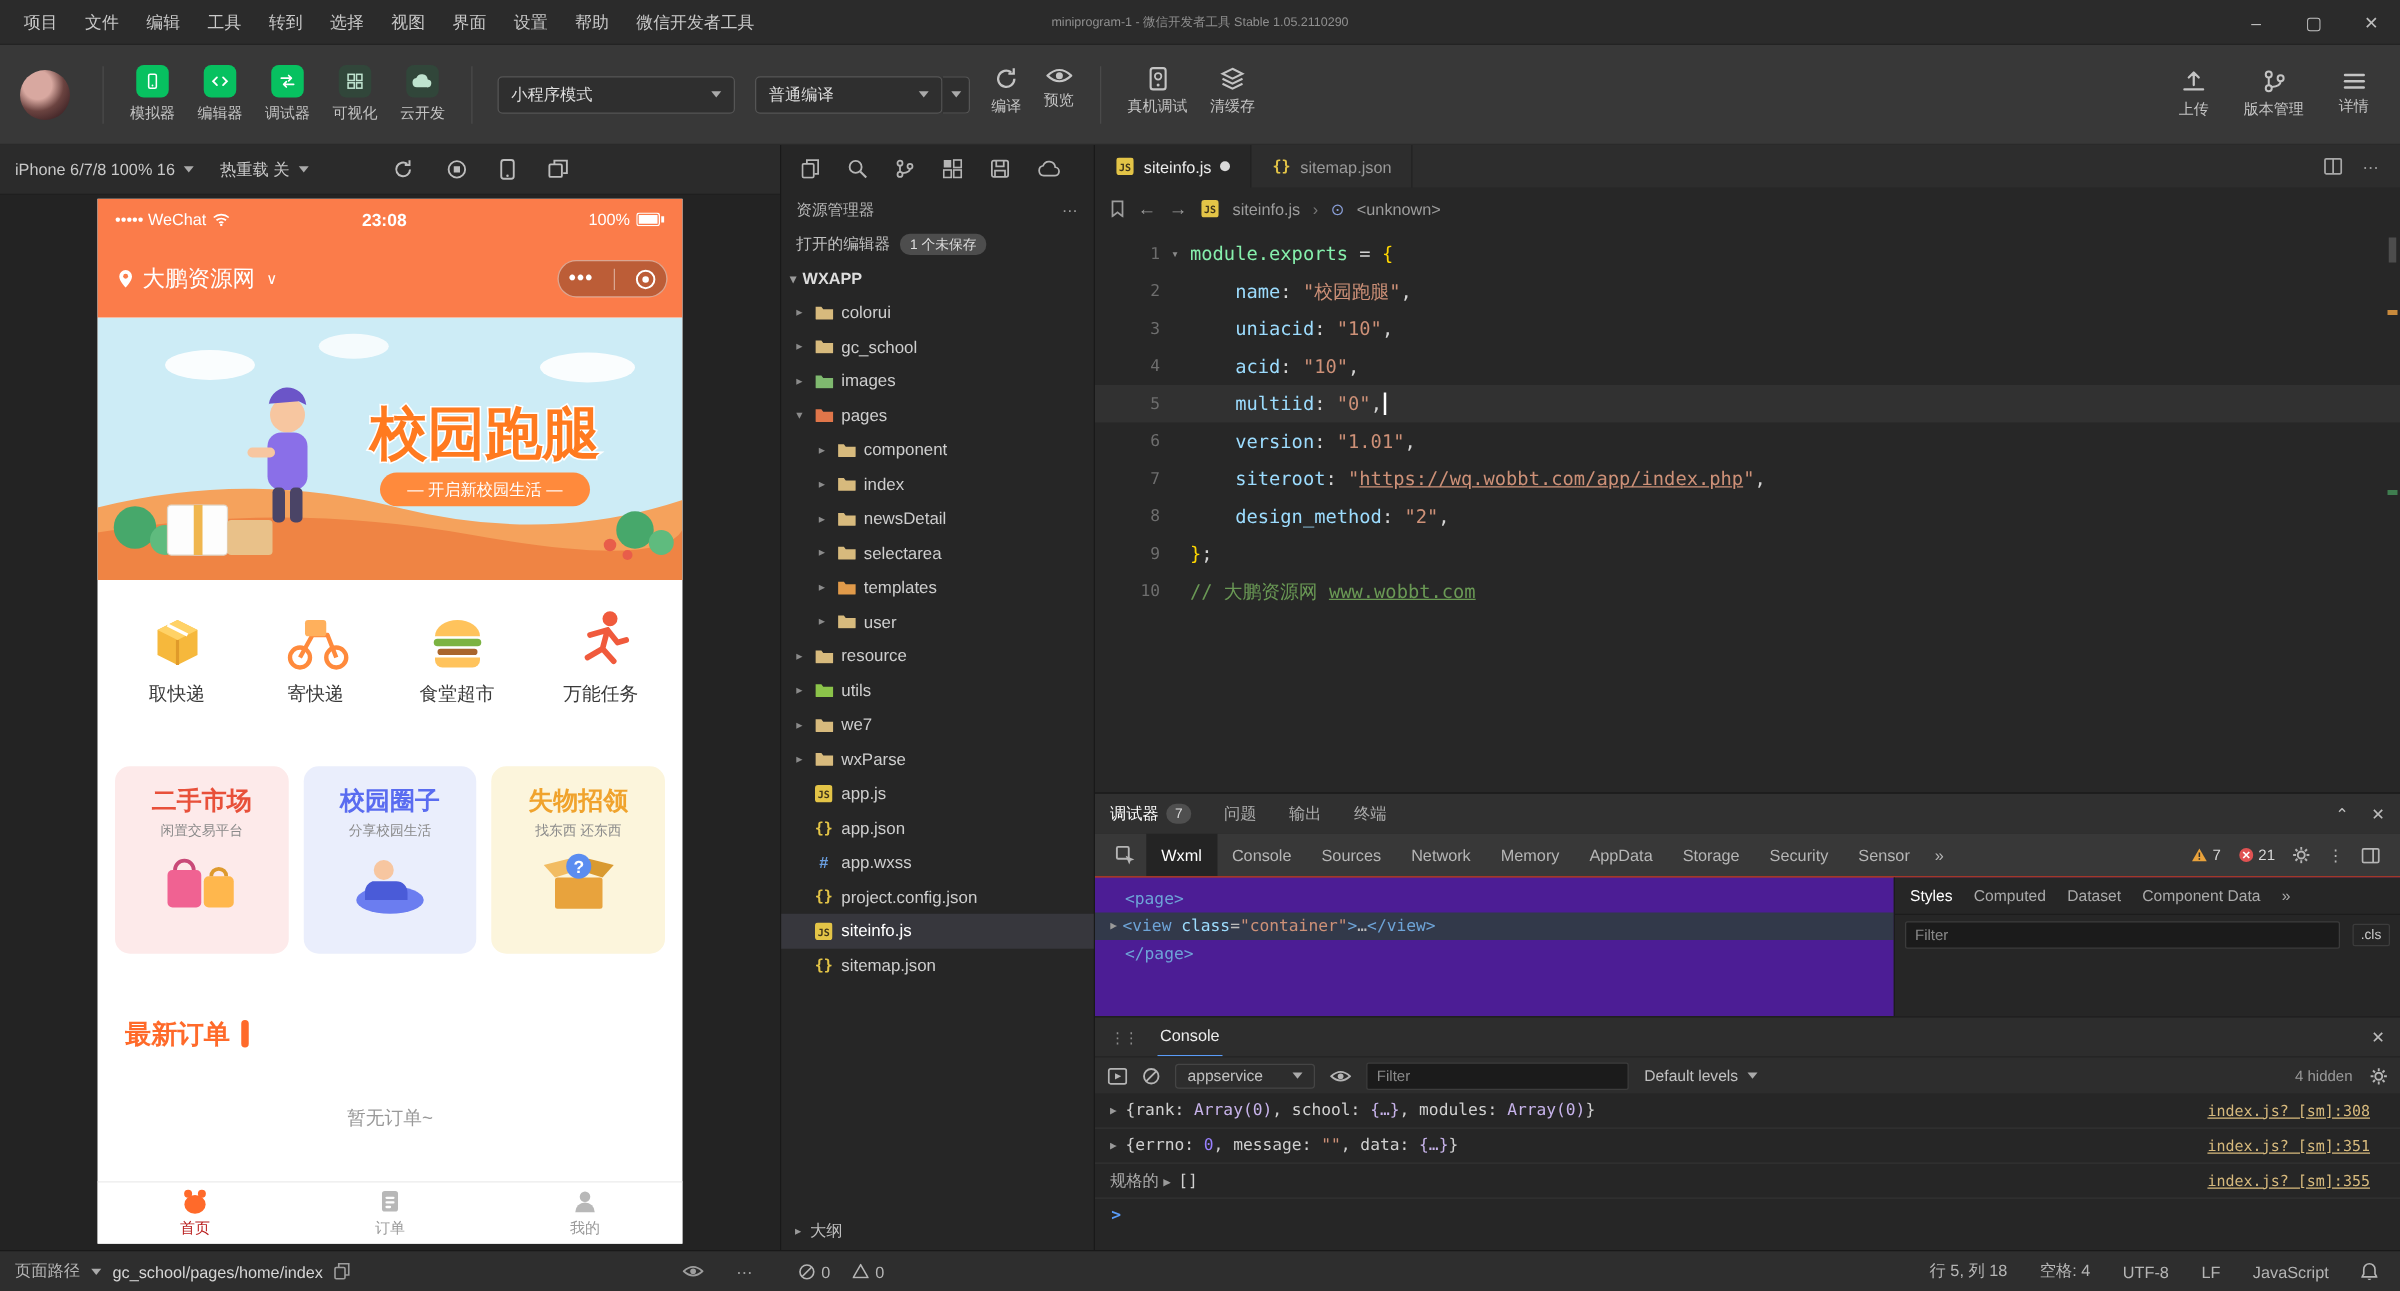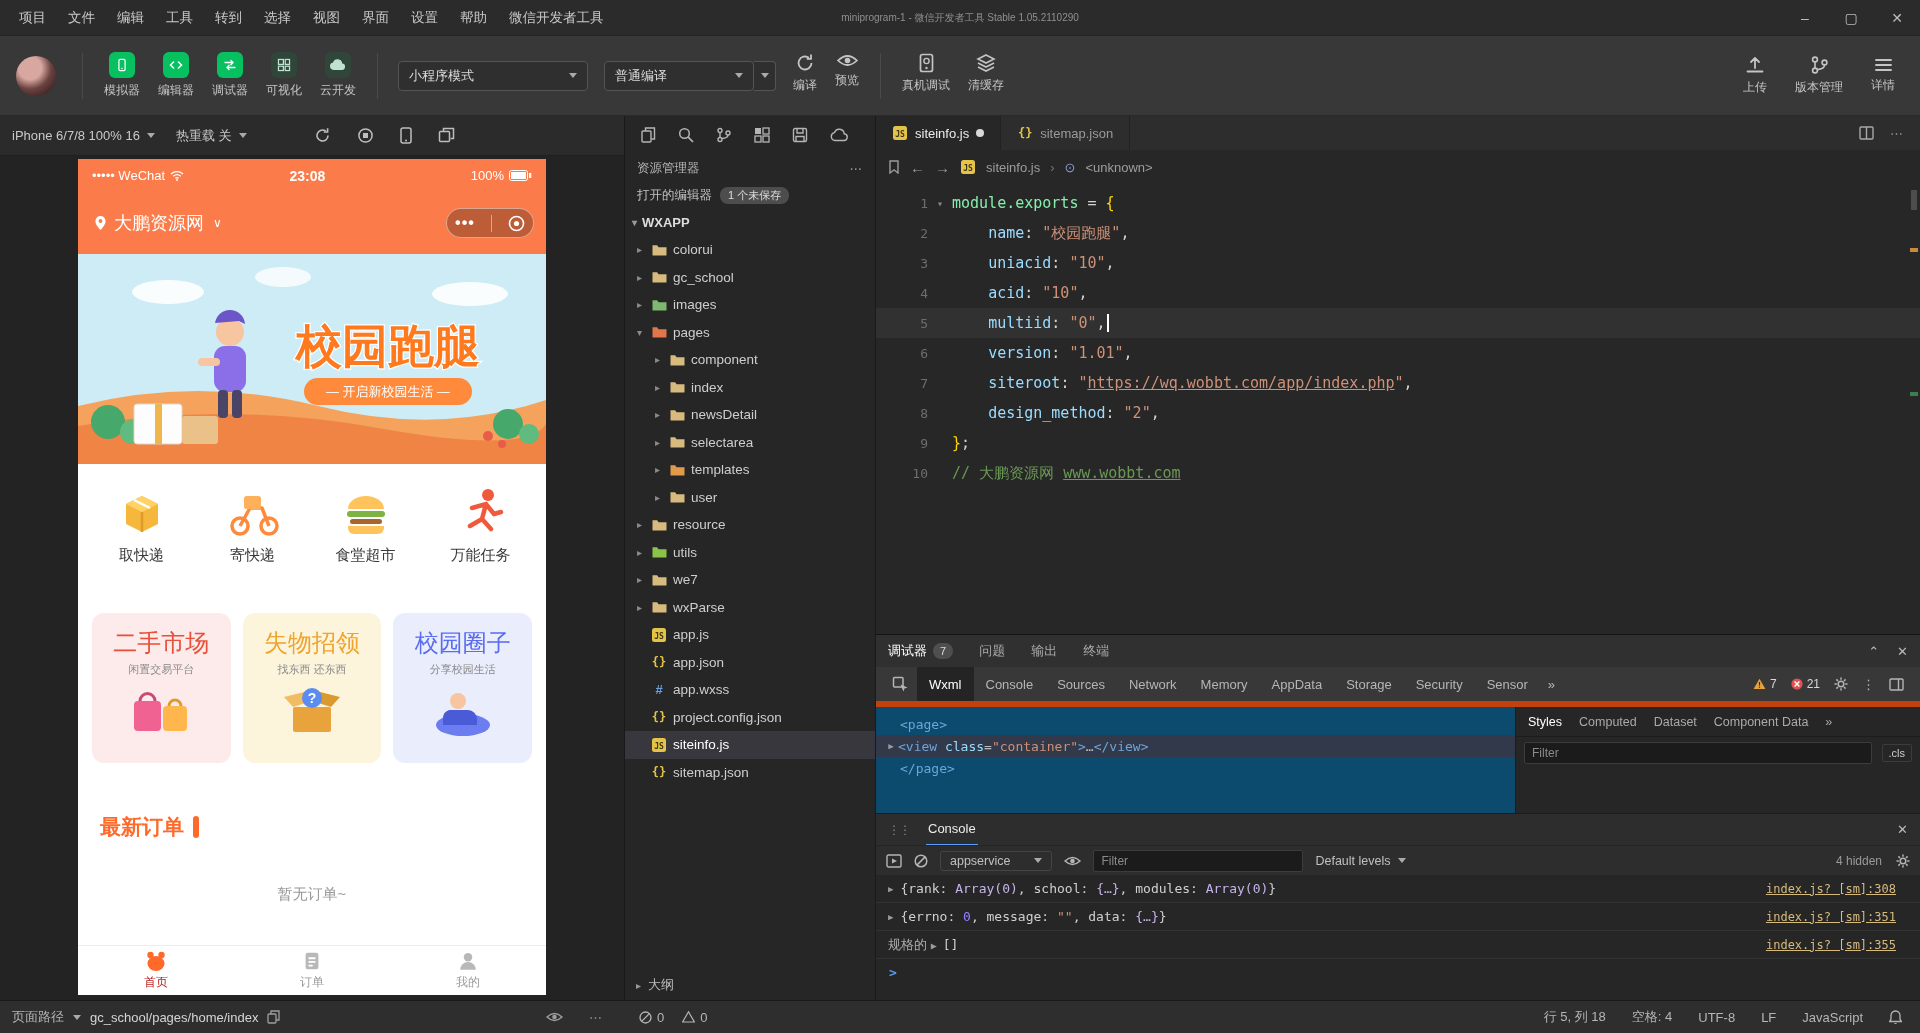--- a/index.html
+++ b/index.html
@@ -54,21 +54,21 @@
 .capsule{position:absolute;right:12px;top:16px;width:88px;height:30px;border:1px solid rgba(255,255,255,.45);
   background:rgba(0,0,0,.25);border-radius:15px;display:flex;align-items:center;justify-content:space-around;color:#fff}
 .capsule .cap-div{width:1px;height:17px;background:rgba(255,255,255,.45)}
 .capsule .dots{font-size:16px;font-weight:bold;letter-spacing:1px;line-height:10px}
 .banner-svg{display:block;width:468px;height:210px}
 .p-quick{display:flex;justify-content:space-around;margin-top:20px;padding:0 8px}
 .p-quick-item{display:flex;flex-direction:column;align-items:center;gap:6px}
 .p-quick-item .lb{font-size:15px;color:#3a3a3a}
 .p-cards{display:flex;gap:12px;padding:0 14px;margin-top:48px;height:150px}
 .p-card{flex:1;border-radius:12px;text-align:center;padding-top:14px}
-.p-card .ttl{font-size:24px;font-weight:normal}
+.p-card .ttl{font-size:20px;font-weight:bold}
 .p-card .sub{font-size:11px;color:#8a8a8a;margin-top:3px}
 .p-card svg{margin-top:8px}
 .p-orders{display:flex;align-items:center;gap:9px;padding:0 22px;margin-top:50px}
 .p-orders .ttl{color:#ff6a2a;font-size:21px;font-weight:bold}
 .p-orders .bar{width:6px;height:22px;background:#ff6a2a;border-radius:3px}
 .p-empty{text-align:center;color:#999;font-size:15px;margin-top:44px}
 .p-tabbar{position:absolute;bottom:0;left:0;right:0;height:50px;background:#fff;border-top:1px solid #ececec;display:flex}
 .p-tab{flex:1;display:flex;flex-direction:column;align-items:center;justify-content:center;gap:2px;font-size:12px;color:#9a9a9a}
 .p-tab.active{color:#b91c1c}
 
@@ -125,21 +125,21 @@
 .dbg-tab.active{color:#fff}
 .badge2{background:#4f4f4f;color:#ddd;border-radius:8px;padding:0 7px;font-size:11px;line-height:16px}
 .dbg-tabs-right{margin-left:auto;display:flex;gap:18px;color:#bbb;font-size:13px}
 .dt-bar{height:34px;flex:0 0 34px;background:#383838;display:flex;align-items:center;padding:0 8px;font-size:13px;color:#b5b5b5}
 .dt-inspect{padding:0 8px;display:flex;align-items:center}
 .dt-tab{padding:0 12px;height:34px;display:flex;align-items:center;white-space:nowrap}
 .dt-tab.active{background:#242424;color:#fff}
 .dt-more{padding:0 8px;color:#b5b5b5}
 .dt-right{margin-left:auto;display:flex;align-items:center;gap:14px;padding-right:8px}
 .warn-wrap{display:flex;align-items:center;gap:4px;color:#d8d8d8;font-size:12px}
-.dt-content{height:112px;flex:0 0 112px;display:flex;background:#0c4a6e;border-top:6px solid #c2410c}
+.dt-content{height:112px;flex:0 0 112px;display:flex;background:#4c1d95;border-top:1px solid #c2410c}
 .dt-elements{flex:1;font-family:"DejaVu Sans Mono",monospace;font-size:13px;padding-top:6px;color:#d4d4d4}
 .el-line{height:22px;display:flex;align-items:center;padding-left:24px;white-space:pre}
 .el-line.sel{background:#32394a}
 .el-arrow{width:14px;margin-left:-16px;color:#9a9a9a;font-size:9px;text-align:center}
 .tokE-tag{color:#6ea4d8}.tokE-attr{color:#9cdcfe}.tokE-val{color:#ce9178}.tokE-pln{color:#bdbdbd}
 .dt-styles{width:405px;flex:0 0 405px;border-left:1px solid #1c1c1c;display:flex;flex-direction:column;background:#262626}
 .styles-tabs{height:30px;flex:0 0 30px;display:flex;align-items:center;gap:17px;padding:0 12px;font-size:12.5px;color:#aaa;border-bottom:1px solid #1c1c1c}
 .styles-tab.active{color:#fff}
 .styles-filter{display:flex;align-items:center;gap:10px;padding:5px 8px}
 .filter-input{flex:1;height:22px;background:#1b1b1b;border:1px solid #3c3c3c;border-radius:2px;color:#bbb;font-size:12px;padding:0 7px;outline:none}
@@ -497,44 +497,44 @@
                   <div style="display:flex;justify-content:center">
                     <svg width="70" height="52" viewBox="0 0 70 52">
                       <rect x="8" y="16" width="27" height="30" rx="4" fill="#f06292"></rect>
                       <path d="M14 16 a7.5 7.5 0 0 1 15 0" stroke="#c94a78" stroke-width="3" fill="none"></path>
                       <rect x="37" y="21" width="24" height="25" rx="4" fill="#ffb74d"></rect>
                       <path d="M43 21 a6 6 0 0 1 12 0" stroke="#de9a2e" stroke-width="3" fill="none"></path>
                     </svg>
                   </div>
                 </div>
               </div>
+              <div class="p-card" style="background: rgb(234, 238, 252);">
+                <div class="ttl" style="color: rgb(90, 108, 240);">校园圈子</div>
+                <div class="sub">分享校园生活</div>
+                <div>
+                  <div style="display:flex;justify-content:center">
+                    <svg width="70" height="52" viewBox="0 0 70 52">
+                      <ellipse cx="35" cy="40" rx="27" ry="11" fill="#6b7df0"></ellipse>
+                      <circle cx="30" cy="16" r="8" fill="#f7c6a0"></circle>
+                      <path d="M21 25 h19 a9 9 0 0 1 9 9 v6 H15 v-6 a9 9 0 0 1 6 -9z" fill="#4a5bd8"></path>
+                    </svg>
+                  </div>
+                </div>
+              </div>
               <div class="p-card" style="background: rgb(252, 245, 220);">
                 <div class="ttl" style="color: rgb(240, 163, 45);">失物招领</div>
                 <div class="sub">找东西 还东西</div>
                 <div>
                   <div style="display:flex;justify-content:center">
                     <svg width="70" height="52" viewBox="0 0 70 52">
                       <rect x="16" y="22" width="38" height="25" rx="2" fill="#e8a33d"></rect>
                       <path d="M16 22 L7 12 L27 7 L35 16z" fill="#f2bc62"></path>
                       <path d="M54 22 L63 12 L43 7 L35 16z" fill="#d99a30"></path>
                       <circle cx="35" cy="13" r="10" fill="#5b8df0"></circle>
                       <text x="35" y="18" text-anchor="middle" font-size="14" font-weight="bold" fill="#fff">?</text>
-                    </svg>
-                  </div>
-                </div>
-              </div>
-              <div class="p-card" style="background: rgb(234, 238, 252);">
-                <div class="ttl" style="color: rgb(90, 108, 240);">校园圈子</div>
-                <div class="sub">分享校园生活</div>
-                <div>
-                  <div style="display:flex;justify-content:center">
-                    <svg width="70" height="52" viewBox="0 0 70 52">
-                      <ellipse cx="35" cy="40" rx="27" ry="11" fill="#6b7df0"></ellipse>
-                      <circle cx="30" cy="16" r="8" fill="#f7c6a0"></circle>
-                      <path d="M21 25 h19 a9 9 0 0 1 9 9 v6 H15 v-6 a9 9 0 0 1 6 -9z" fill="#4a5bd8"></path>
                     </svg>
                   </div>
                 </div>
               </div>
             </div>
           <div class="p-orders">
             <span class="ttl">最新订单</span>
             <span class="bar"></span>
           </div>
           <div class="p-empty">暂无订单~</div>

